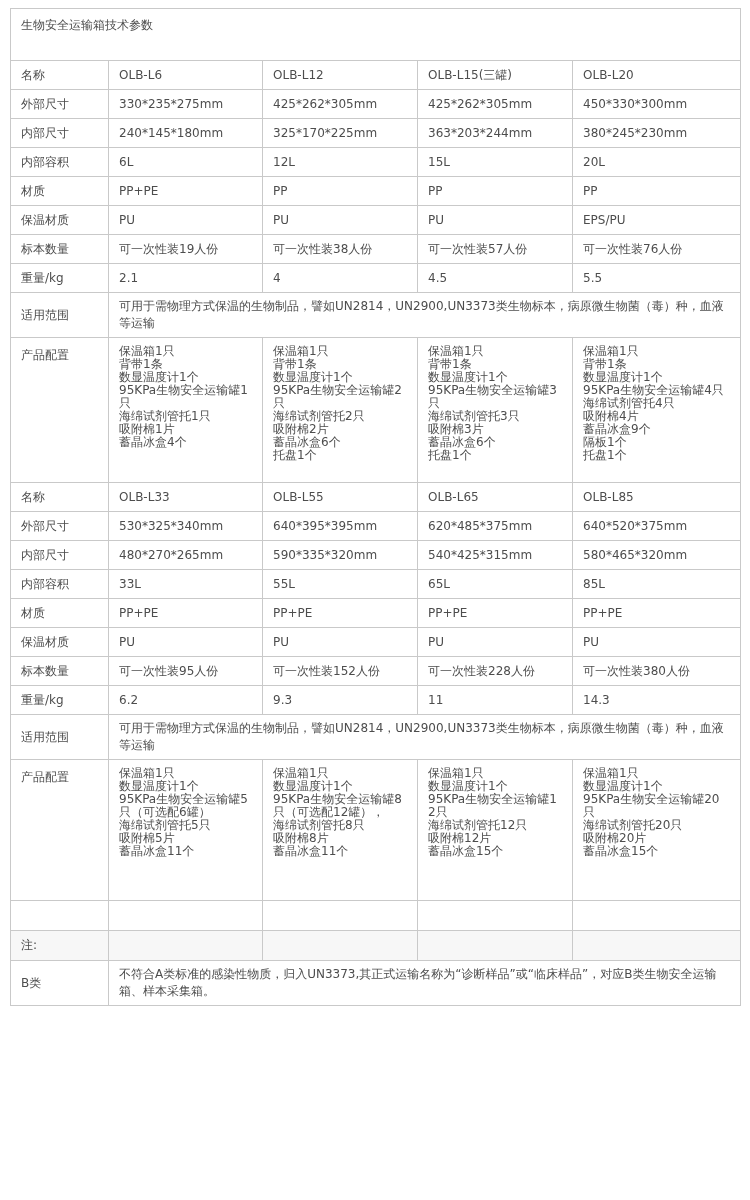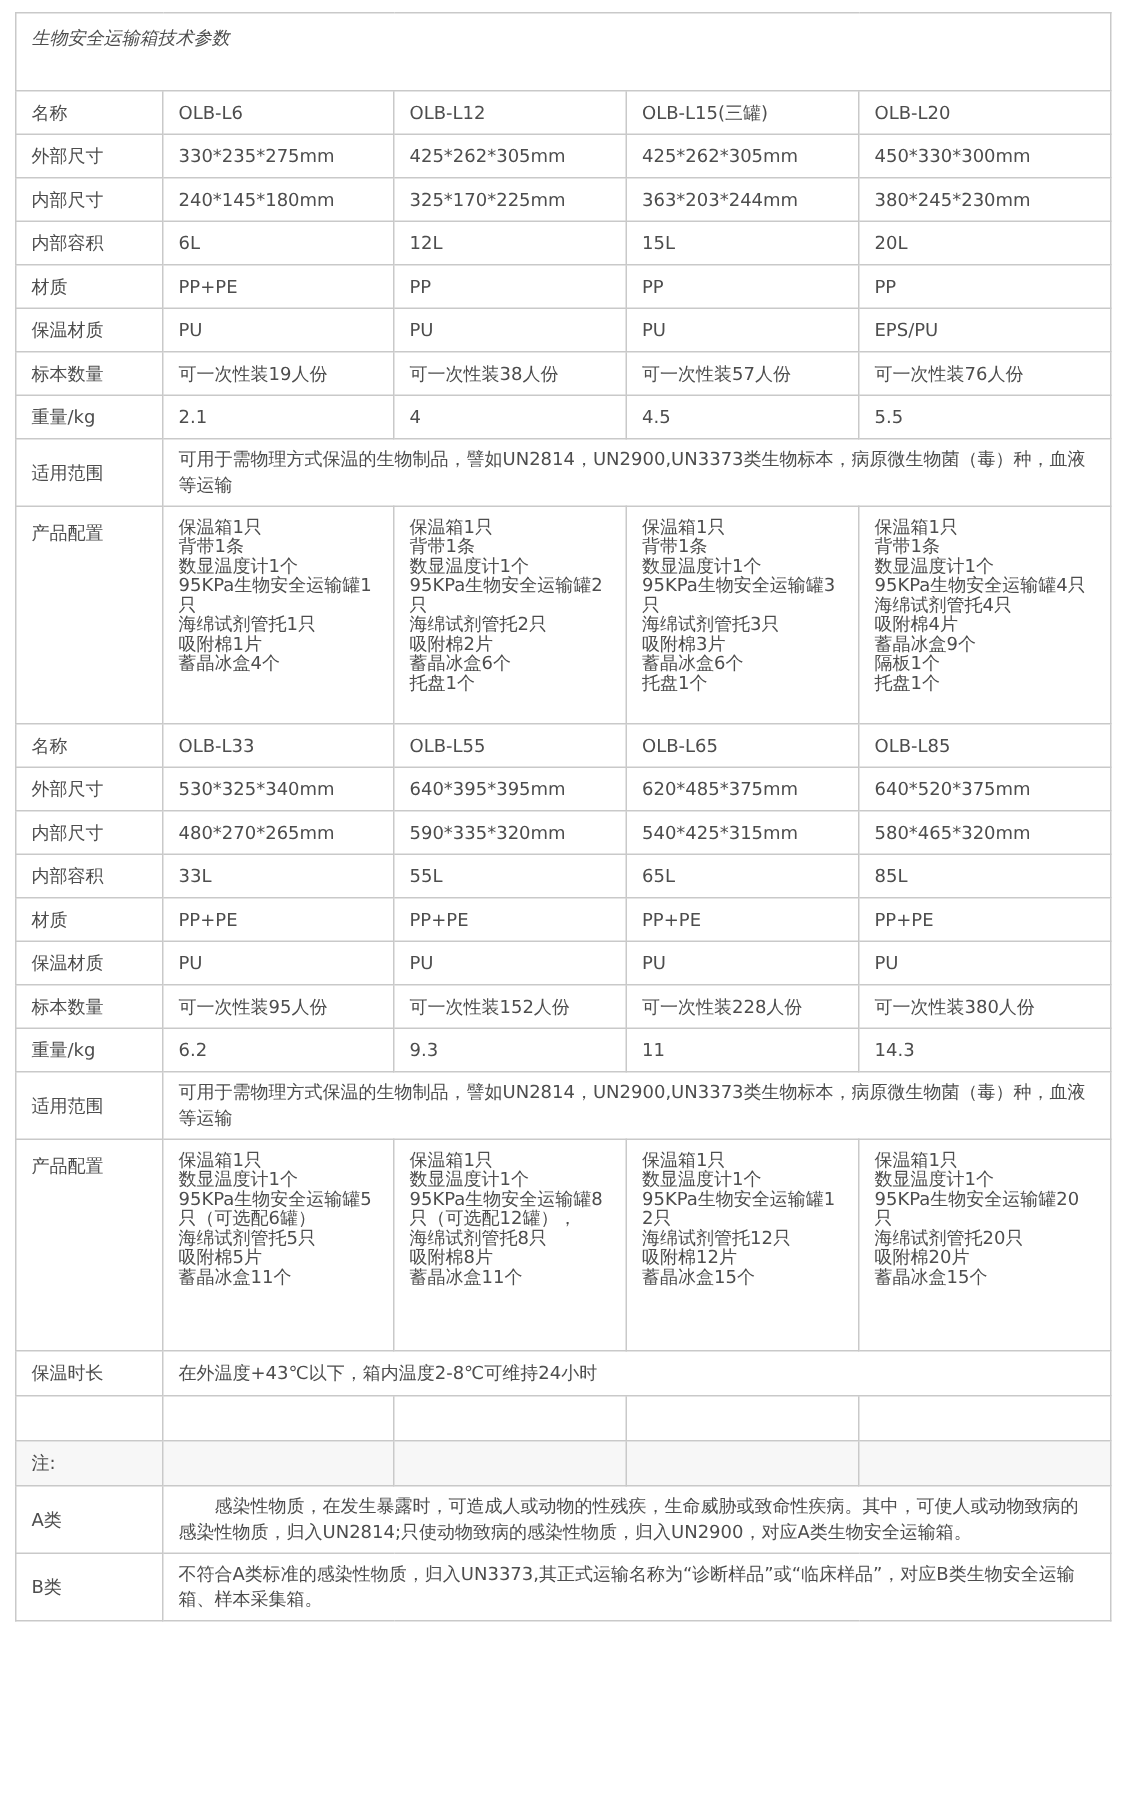--- a/index.html
+++ b/index.html
@@ -4,21 +4,21 @@
 <style>
   html,body { margin:0; padding:0; background:#ffffff; }
   body { width:750px; height:1200px; overflow:hidden;
          font-family:"DejaVu Sans","Liberation Sans",sans-serif; }
   .wrap { padding:8px 10px 0 10px; }
   table { border-collapse:collapse; table-layout:fixed; width:730px;
           color:#4d4d4d; }
   td { border:1px solid #c9c9c9; font-size:12px; line-height:17px;
        padding:5px 10px; vertical-align:middle; word-break:break-all;
        box-sizing:border-box; background:#fff; }
-  td.title-cell { height:52px; vertical-align:top; padding-top:8px;font-style:italic; }
+  td.title-cell { height:52px; vertical-align:top; padding-top:8px; }
   td.h29 { height:29px; }
   td.h30 { height:30px; }
   td.cfg { white-space:pre-line; vertical-align:top; line-height:13px;
            padding-top:7px; }
   td.cfg-lbl { vertical-align:top; padding-top:9px; }
   tr.cfg-row1 td { height:145px; }
   tr.cfg-row2 td { height:141px; }
   tr.note-row td { background:#f7f7f7; }
   td.wraptext { word-break:break-all; }
 </style>
@@ -217,45 +217,37 @@
 吸附棉12片
 蓄晶冰盒15个</td>
     <td class="cfg">保温箱1只
 数显温度计1个
 95KPa生物安全运输罐20只
 海绵试剂管托20只
 吸附棉20片
 蓄晶冰盒15个</td>
   </tr>
 
-  <tr>
-    <td class="h30">保温时长</td>
-    <td class="h30" colspan="4">在外温度+43℃以下，箱内温度2-8℃可维持24小时</td>
-  </tr>
 
   <tr>
     <td class="h30"></td>
     <td class="h30"></td>
     <td class="h30"></td>
     <td class="h30"></td>
     <td class="h30"></td>
   </tr>
 
   <tr class="note-row">
     <td class="h30">注:</td>
     <td class="h30"></td>
     <td class="h30"></td>
     <td class="h30"></td>
     <td class="h30"></td>
   </tr>
 
-  <tr>
-    <td>A类</td>
-    <td colspan="4" class="wraptext">　　感染性物质，在发生暴露时，可造成人或动物的性残疾，生命威胁或致命性疾病。其中，可使人或动物致病的感染性物质，归入UN2814;只使动物致病的感染性物质，归入UN2900，对应A类生物安全运输箱。</td>
-  </tr>
 
   <tr>
     <td class="h30">B类</td>
     <td class="h30" colspan="4">不符合A类标准的感染性物质，归入UN3373,其正式运输名称为“诊断样品”或“临床样品”，对应B类生物安全运输箱、样本采集箱。</td>
   </tr>
 
 </tbody>
     </table>
 </div>
 

